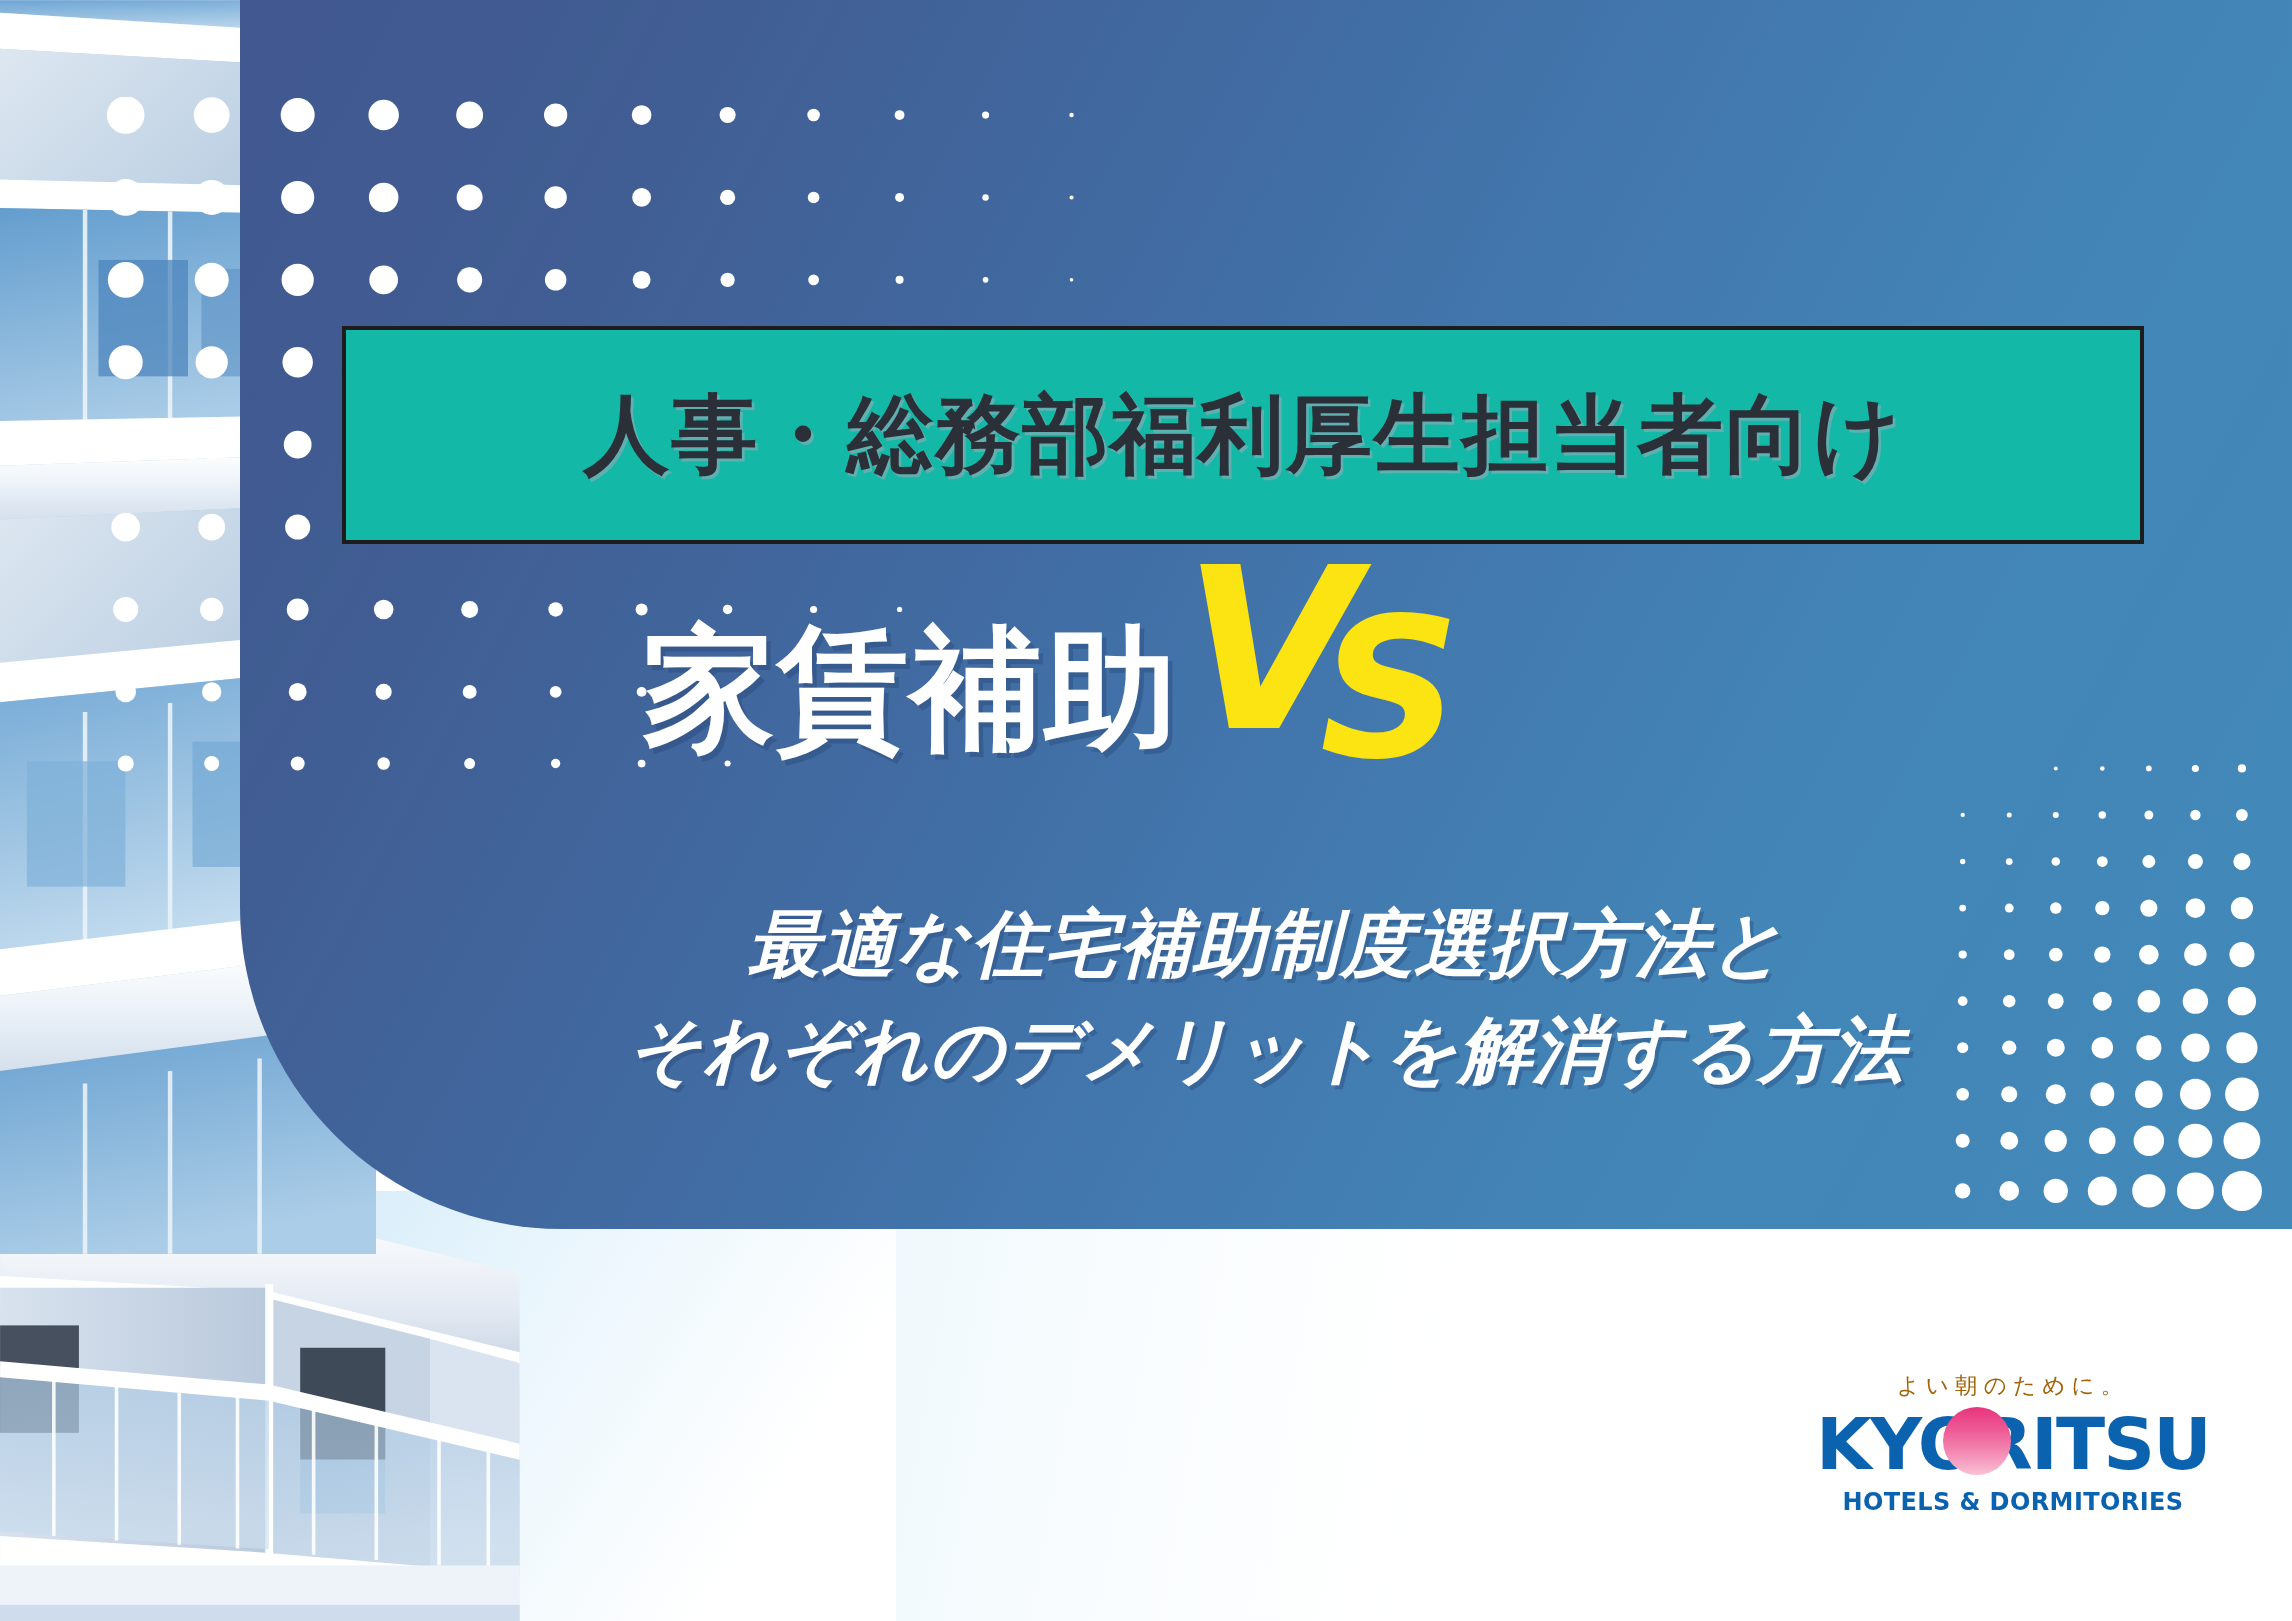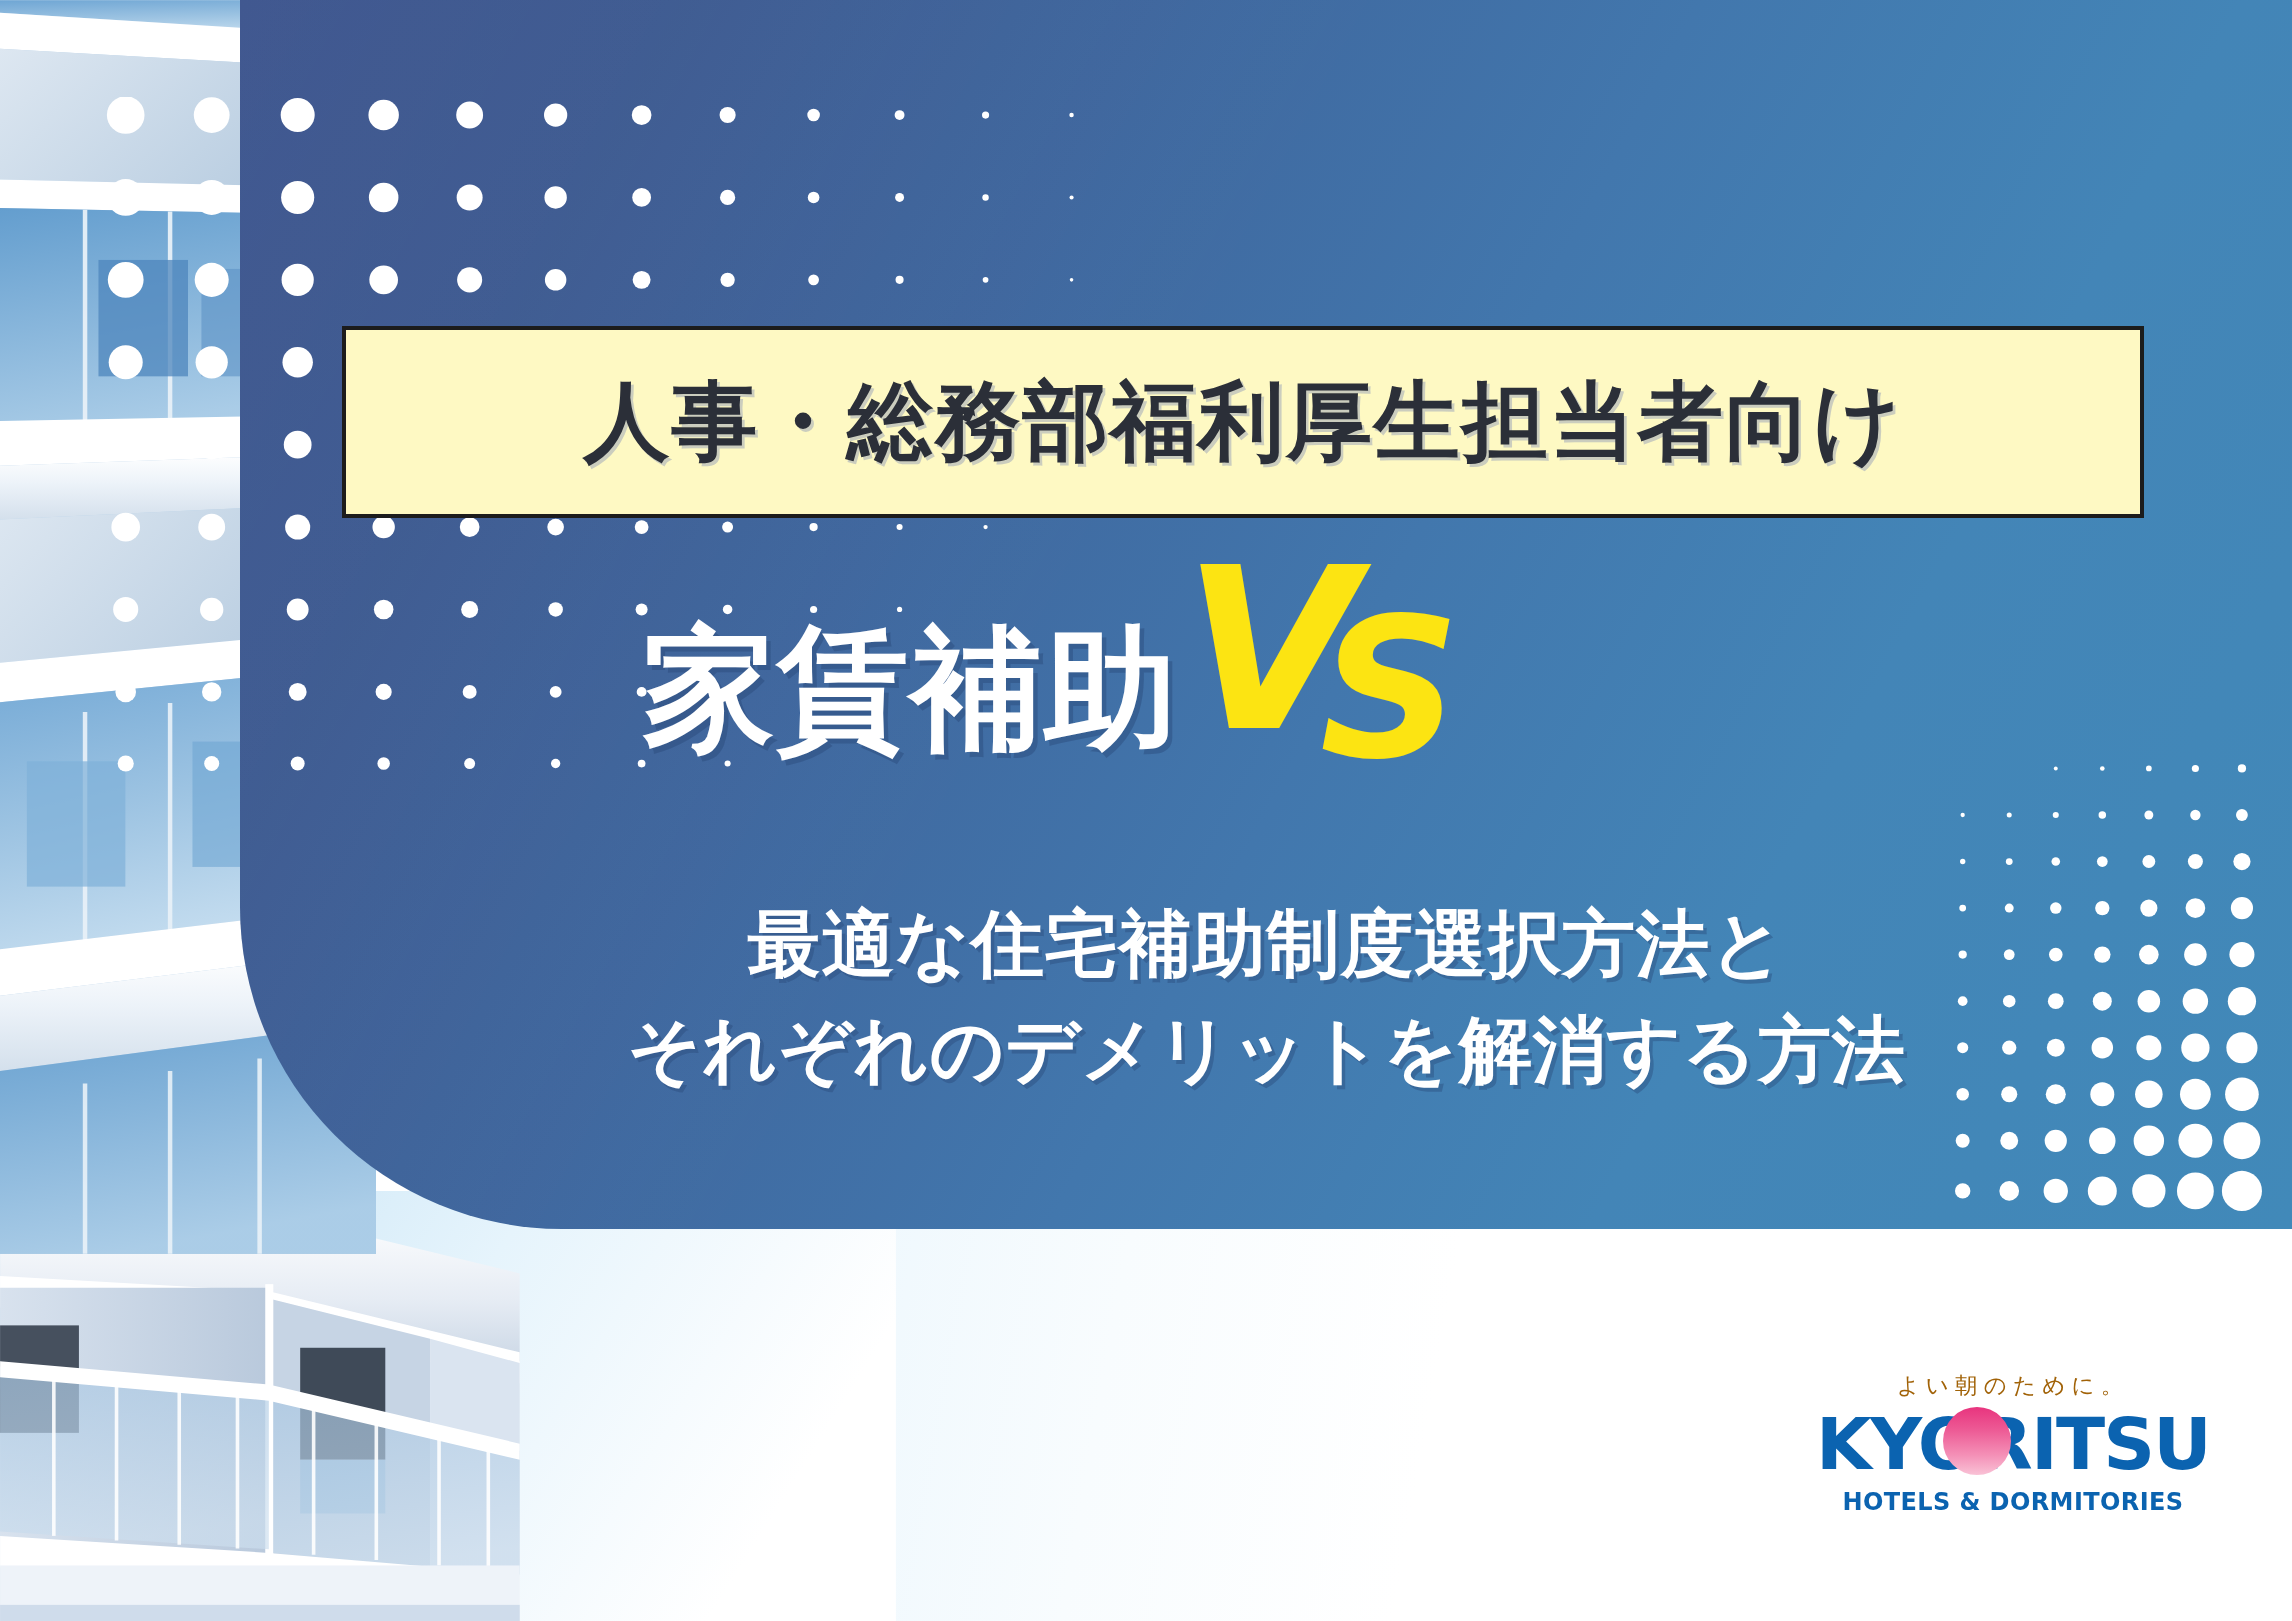--- a/index.html
+++ b/index.html
@@ -57,22 +57,22 @@
     position:absolute; left:106px; top:97px; width:1039px; height:681px;
     pointer-events:none;
   }
   .dots-br{
     position:absolute; left:1943px; top:743px; width:358px; height:502px;
     pointer-events:none;
   }
 
   
   .headbox{
-    position:absolute; left:342px; top:326px; width:1802px; height:192px;
-    background:#fef9c3; border:4.5px solid #1c1c1c;
+    position:absolute; left:342px; top:326px; width:1802px; height:218px;
+    background:#14b8a6; border:4.5px solid #1c1c1c;
     display:flex; align-items:center; justify-content:center;
   }
   .headbox-txt{
     font-size:86px; font-weight:700; color:#2b2f38; letter-spacing:1.8px;
     white-space:nowrap;
     text-shadow:2.7px 2.7px 0 rgba(160,170,185,.55);
     font-family:"DejaVu Sans","Liberation Sans",sans-serif;
   }
 
   
@@ -101,20 +101,21 @@
 
   
   .subs{
     position:absolute; left:240px; top:891px; width:2053px;
     text-align:center;
   }
   .sub{
     font-size:73px; font-weight:700; color:#ffffff; line-height:1.45;
     letter-spacing:0.9px;
     text-shadow:3.6px 3.6px 0 rgba(40,72,120,.40);
+    font-style:italic;
   }
 
   
   .logo{
     position:absolute; left:1834px; top:1370px; width:358px; height:170px;
     text-align:center;
   }
   .logo-tag{
     font-size:22.4px; color:#a16207; letter-spacing:6.3px; font-weight:400;
     margin-bottom:5.4px; white-space:nowrap;

